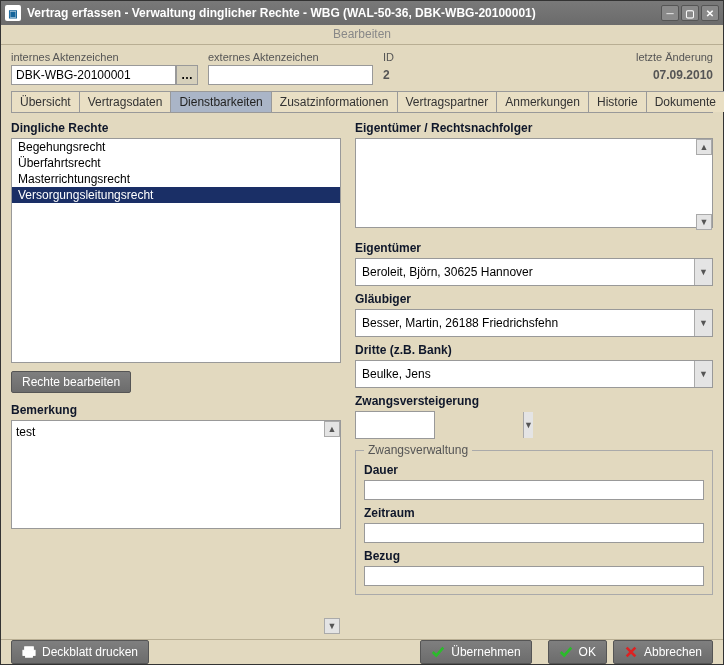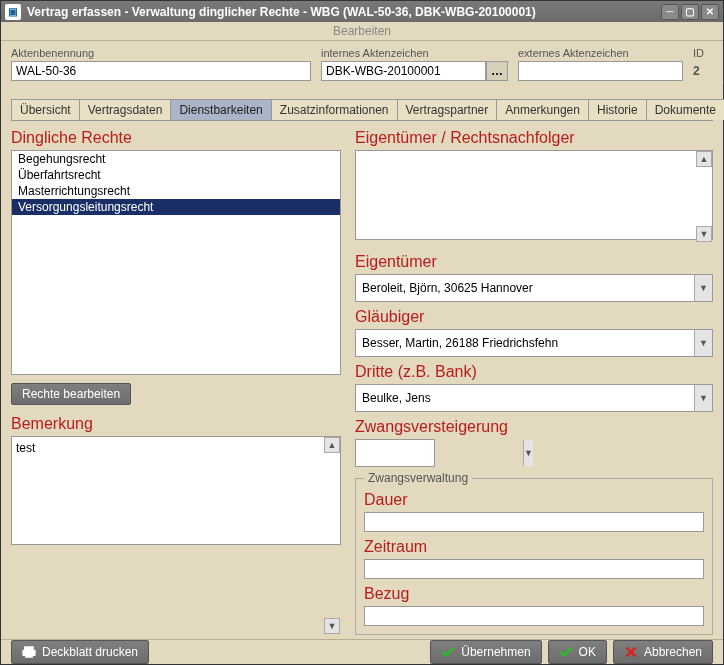--- a/index.html
+++ b/index.html
@@ -99,21 +99,21 @@
   }
   .panel {
     flex:1;
     display:flex;
     gap:14px;
     padding:6px 0 0 0;
   }
   .col { display:flex; flex-direction:column; }
   .col-left { width:330px; }
   .col-right { flex:1; }
-  .seclabel { color:#b91c1c; font-size:16px; margin:2px 0 3px 0; }
+  .seclabel { color:#0f172a; font-size:12px; margin:2px 0 3px 0;font-weight:bold; }
   .listbox {
     border:1px solid #999;
     background:#fff;
     height:225px;
     overflow:auto;
   }
   .listitem {
     padding:1px 6px;
     font-size:12px;
     color:#000;
@@ -222,24 +222,20 @@
     </div>
   </div>
 
   <div class="menubar">
     <span>Bearbeiten</span>
   </div>
 
   <div class="content">
 
     <div class="header-fields">
-      <div class="hf" style="flex:0 0 300px;">
-        <label>Aktenbenennung</label>
-        <input type="text" value="WAL-50-36" style="">
-      </div>
       <div class="hf" style="flex:0 0 140px;">
         <label>internes Aktenzeichen</label>
         <div style="display:flex;">
           <input type="text" style="flex: 1 1 0%;" value="DBK-WBG-20100001">
           <div class="ellipsis-btn">…</div>
         </div>
       </div>
       <div class="hf" style="flex:0 0 130px;">
         <label>externes Aktenzeichen</label>
         <input type="text" value="" style="">
@@ -342,21 +338,21 @@
   <div class="footer">
     <button class="btn">
       <svg class="icon-svg" viewBox="0 0 16 16">
           <rect x="3" y="2" width="10" height="4" fill="#fff" stroke="#fff"></rect>
           <rect x="1" y="6" width="14" height="6" fill="#fff" stroke="#fff"></rect>
           <rect x="4" y="10" width="8" height="4" fill="#fff" stroke="#fff"></rect>
         </svg>
       <span>Deckblatt drucken</span>
     </button>
     <div class="spacer"></div>
-    <button class="btn" style="margin-right:6px">
+    <button class="btn" style="margin-right:16px">
       <svg class="icon-svg" viewBox="0 0 16 16">
           <path d="M2 8 L6 12 L14 3" stroke="#2bbb2b" stroke-width="3" fill="none"></path>
         </svg>
       <span>Übernehmen</span>
     </button>
     <button class="btn" style="margin-right:6px">
       <svg class="icon-svg" viewBox="0 0 16 16">
           <path d="M2 8 L6 12 L14 3" stroke="#2bbb2b" stroke-width="3" fill="none"></path>
         </svg>
       <span>OK</span>

